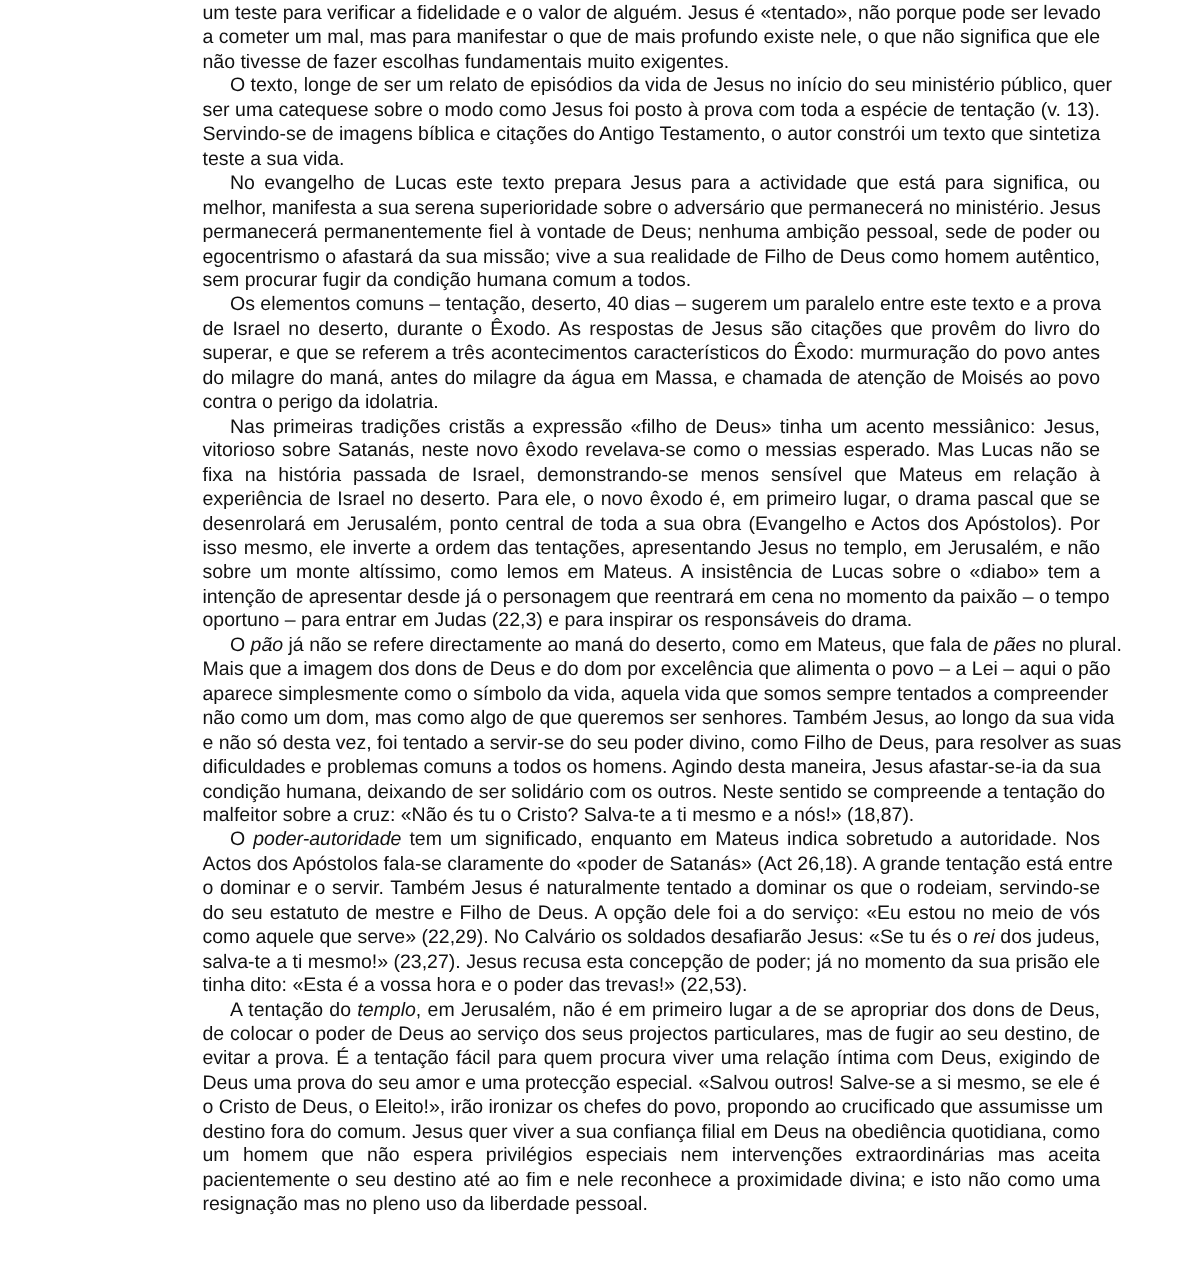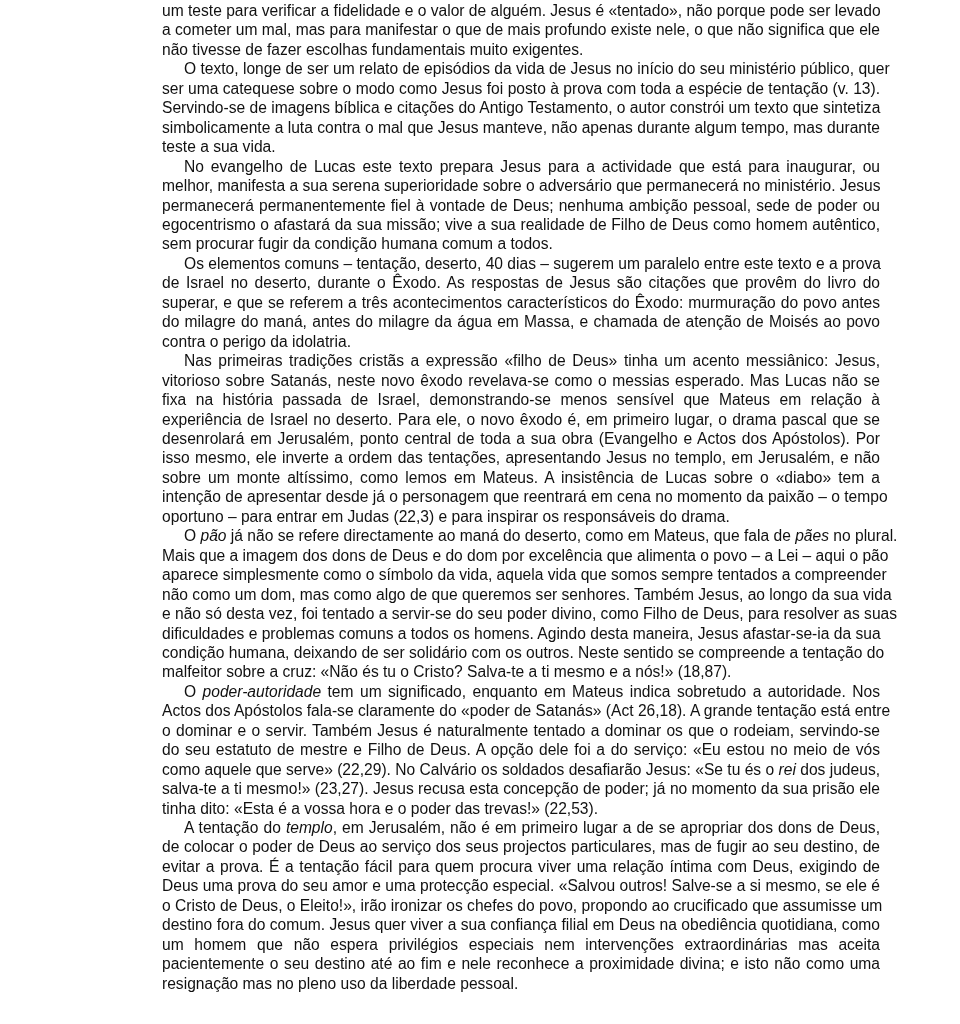--- a/index.html
+++ b/index.html
@@ -25,25 +25,24 @@
 <div class="page" id="page">
     <div>
       <span class="line" style="display: block;"><span>um teste para verificar a fidelidade e o valor de alguém. Jesus é «tentado», não porque pode ser levado</span></span>
       <span class="line" style="display: block;"><span>a cometer um mal, mas para manifestar o que de mais profundo existe nele, o que não significa que ele</span></span>
       <span class="line last" style="display: block;"><span>não tivesse de fazer escolhas fundamentais muito exigentes.</span></span>
     </div>
     <div>
       <span class="line ind" style="display: block;"><span>O texto, longe de ser um relato de episódios da vida de Jesus no início do seu ministério público, quer</span></span>
       <span class="line" style="display: block;"><span>ser uma catequese sobre o modo como Jesus foi posto à prova com toda a espécie de tentação (v. 13).</span></span>
       <span class="line" style="display: block;"><span>Servindo-se de imagens bíblica e citações do Antigo Testamento, o autor constrói um texto que sintetiza</span></span>
-      <span class="line" style="display: block;"><span>simbolicamente a luta contra o mal que Jesus manteve, não apenas durante algum tempo, mas durante</span></span>
       <span class="line last" style="display: block;"><span>teste a sua vida.</span></span>
     </div>
     <div>
-      <span class="line ind" style="display: block;"><span>No evangelho de Lucas este texto prepara Jesus para a actividade que está para inaugurar, ou</span></span>
+      <span class="line ind" style="display: block;"><span>No evangelho de Lucas este texto prepara Jesus para a actividade que está para significa, ou</span></span>
       <span class="line" style="display: block;"><span>melhor, manifesta a sua serena superioridade sobre o adversário que permanecerá no ministério. Jesus</span></span>
       <span class="line" style="display: block;"><span>permanecerá permanentemente fiel à vontade de Deus; nenhuma ambição pessoal, sede de poder ou</span></span>
       <span class="line" style="display: block;"><span>egocentrismo o afastará da sua missão; vive a sua realidade de Filho de Deus como homem autêntico,</span></span>
       <span class="line last" style="display: block;"><span>sem procurar fugir da condição humana comum a todos.</span></span>
     </div>
     <div>
       <span class="line ind" style="display: block;"><span>Os elementos comuns – tentação, deserto, 40 dias – sugerem um paralelo entre este texto e a prova</span></span>
       <span class="line" style="display: block;"><span>de Israel no deserto, durante o Êxodo. As respostas de Jesus são citações que provêm do livro do</span></span>
       <span class="line" style="display: block;"><span>superar, e que se referem a três acontecimentos característicos do Êxodo: murmuração do povo antes</span></span>
       <span class="line" style="display: block;"><span>do milagre do maná, antes do milagre da água em Massa, e chamada de atenção de Moisés ao povo</span></span>

